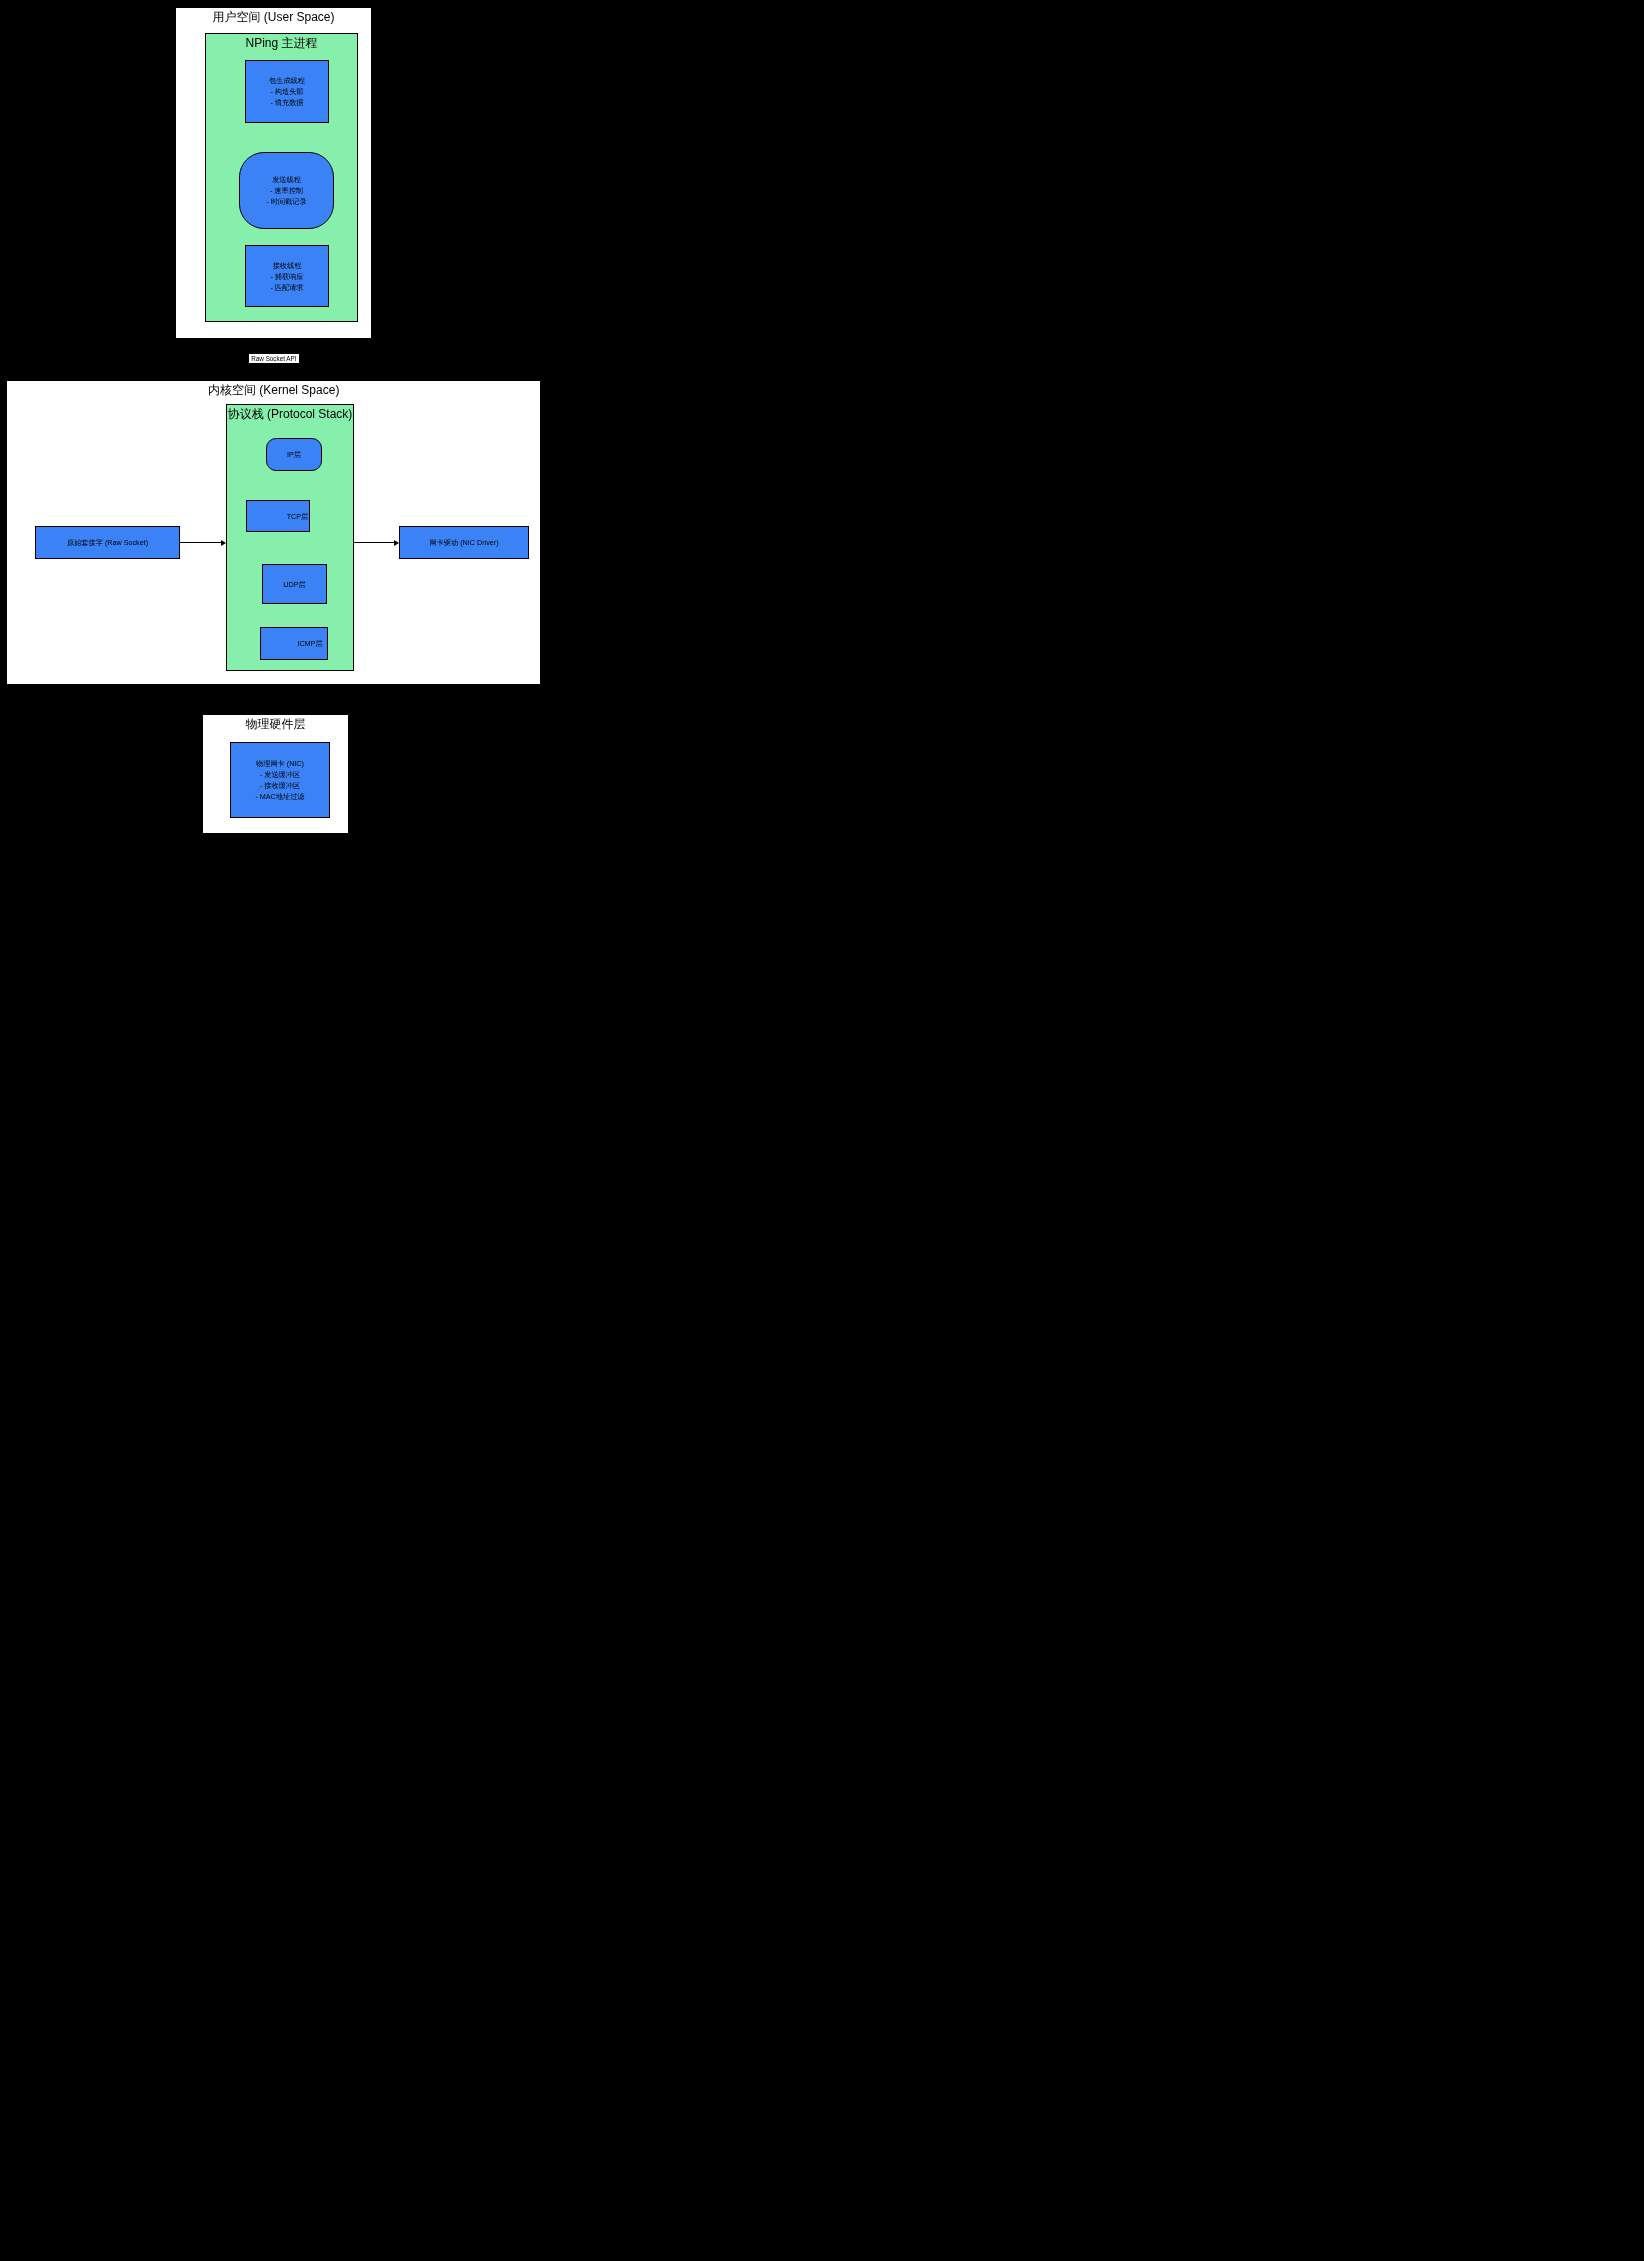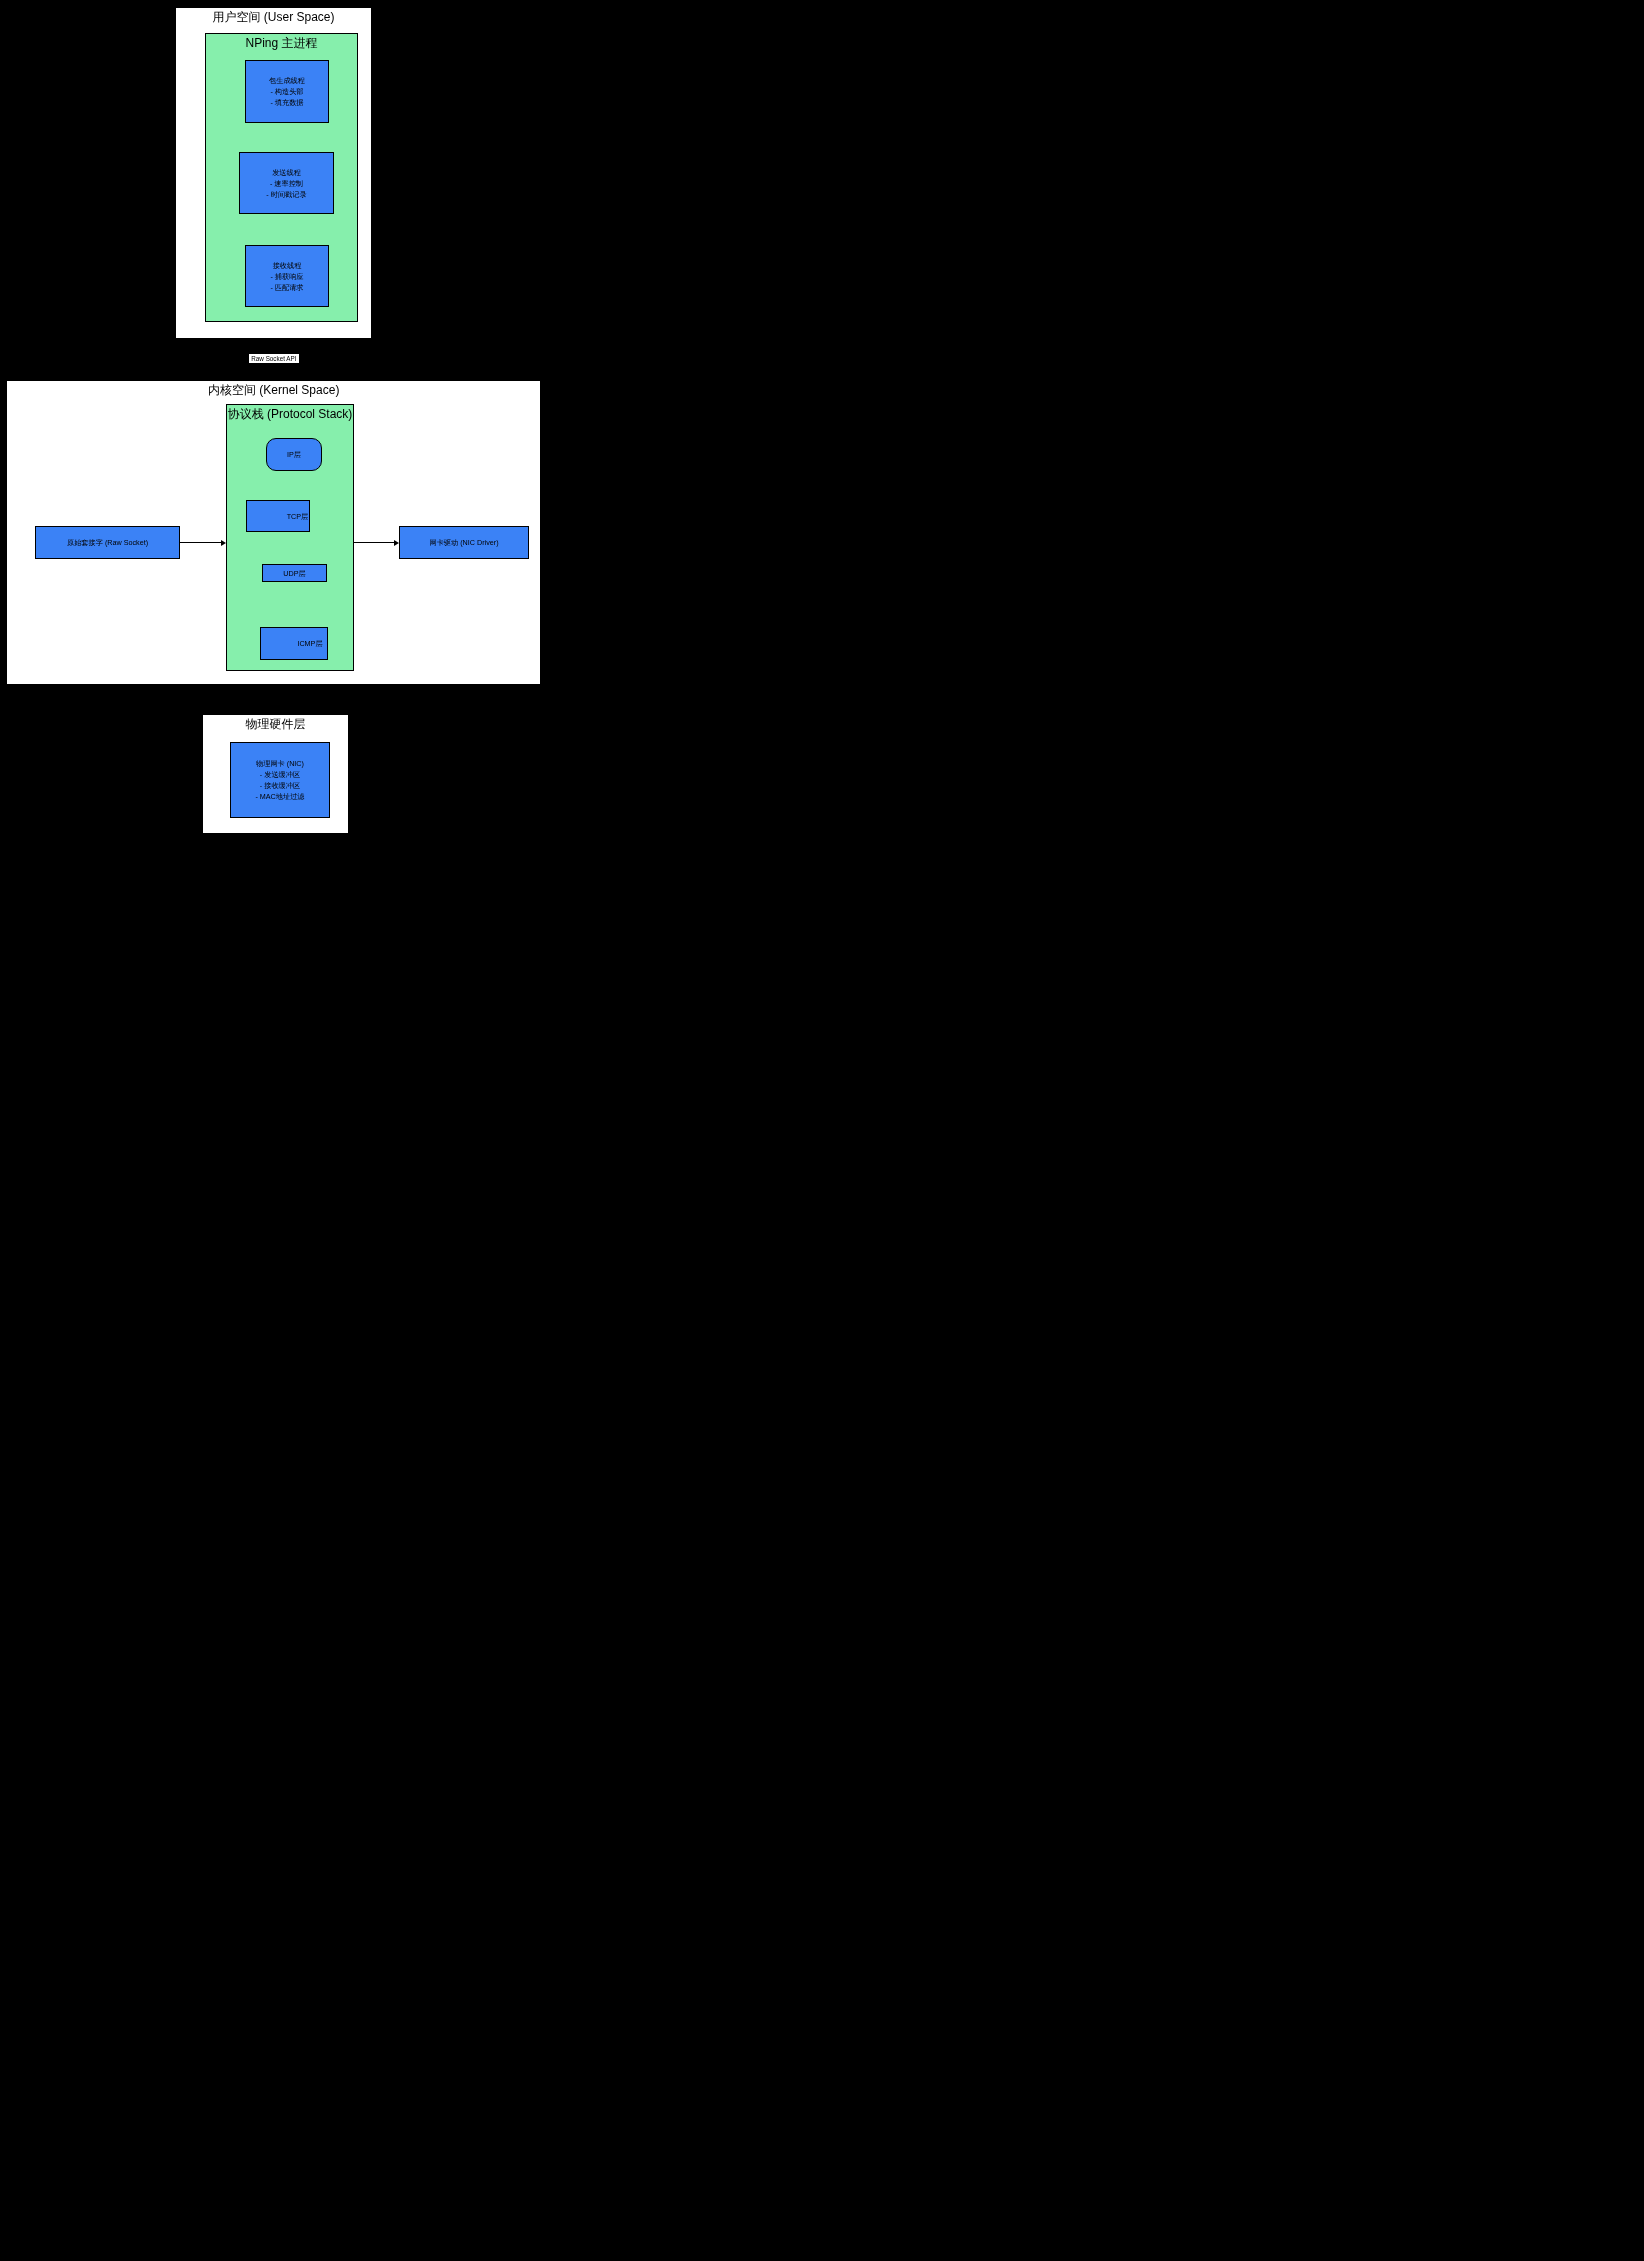--- a/index.html
+++ b/index.html
@@ -84,21 +84,21 @@
   <div class="cluster" style="left:205px; top:33px; width:153px; height:289px;">
     <div class="cluster-title">NPing 主进程</div>
   </div>
 
   <div class="node" style="left:245px; top:60px; width:84px; height:63px;">
     <span>包生成线程</span>
     <span>- 构造头部</span>
     <span>- 填充数据</span>
   </div>
 
-  <div class="node" style="left:239px; top:152px; width:95px; height:62px;">
+  <div class="node" style="left:239px; top:152px; width:95px; height:77px;border-radius:25px;">
     <span>发送线程</span>
     <span>- 速率控制</span>
     <span>- 时间戳记录</span>
   </div>
 
   <div class="node" style="left:245px; top:245px; width:84px; height:62px;">
     <span>接收线程</span>
     <span>- 捕获响应</span>
     <span>- 匹配请求</span>
   </div>
@@ -116,21 +116,21 @@
   </div>
 
   <div class="node" style="left:266px; top:438px; width:56px; height:33px;border-radius:10px;">
     <span>IP层</span>
   </div>
 
   <div class="node" style="left:246px; top:500px; width:64px; height:32px;padding-left:39px;">
     <span>TCP层</span>
   </div>
 
-  <div class="node" style="left:262px; top:564px; width:65px; height:18px;">
+  <div class="node" style="left:262px; top:564px; width:65px; height:40px;">
     <span>UDP层</span>
   </div>
 
   <div class="node" style="left:260px; top:627px; width:68px; height:33px;padding-left:32px;">
     <span>ICMP层</span>
   </div>
 
   <div class="node" style="left:35px; top:526px; width:145px; height:33px;">
     <span>原始套接字 (Raw Socket)</span>
   </div>

